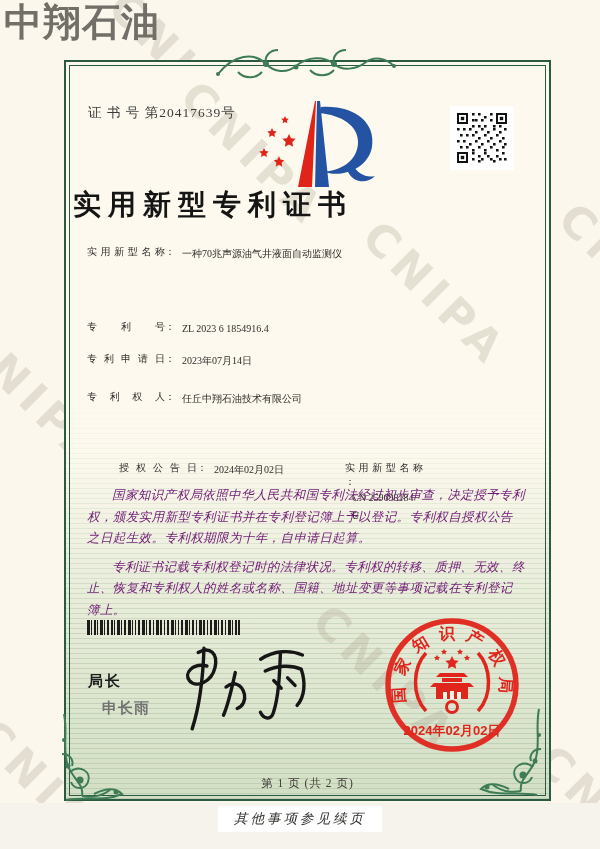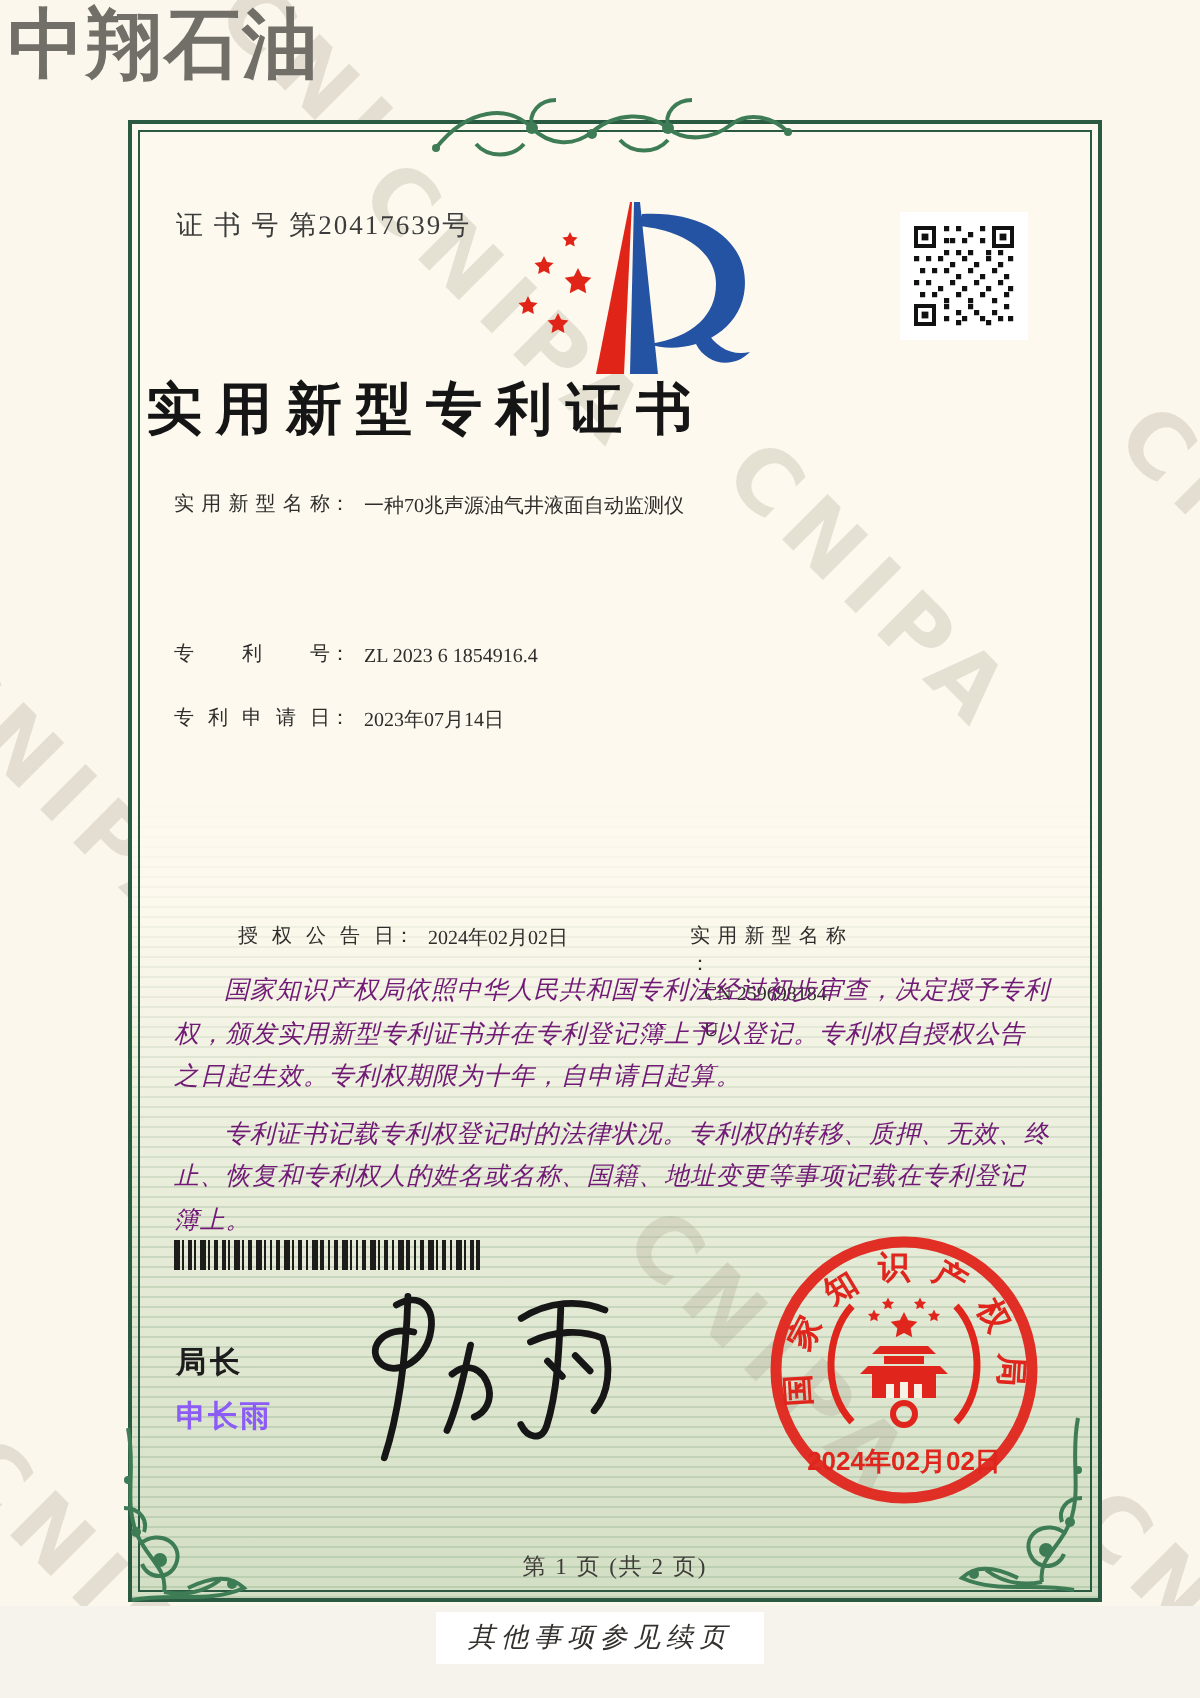--- a/index.html
+++ b/index.html
@@ -46,22 +46,22 @@
   .r7 .fvalue{max-width:190px;}
 
   .legal{position:absolute;left:21px;top:423px;width:438px;font-size:12.5px;line-height:21.5px;
     color:#701a75;font-style:italic;letter-spacing:0.4px;}
   .legal p{margin:0 0 7px 0;text-indent:2em;}
 
   .barcode{position:absolute;left:21px;top:558px;width:153px;height:15px;}
 
   .signer-title{position:absolute;left:22px;top:610px;font-family:"Liberation Sans","DejaVu Sans",sans-serif;
     font-weight:600;font-size:15px;color:#1d1d1d;letter-spacing:2px;}
-  .signer-name{position:absolute;left:22px;top:637px;font-family:"Liberation Sans","DejaVu Sans",sans-serif;
-    font-weight:600;font-size:15px;color:#8b5cf6;letter-spacing:1px;}
+  .signer-name{position:absolute;left:36px;top:637px;font-family:"Liberation Sans","DejaVu Sans",sans-serif;
+    font-weight:600;font-size:15px;color:#737373;letter-spacing:1px;}
   .signature{position:absolute;left:100px;top:574px;width:160px;height:100px;transform:rotate(-3deg);}
 
   .seal{position:absolute;left:316px;top:553px;width:140px;height:140px;z-index:4;}
   .seal svg{position:absolute;left:0;top:0;}
   .seal-date{position:absolute;left:0;top:107px;width:100%;text-align:center;color:#e0251c;
     font-family:"Liberation Sans","DejaVu Sans",sans-serif;font-weight:700;font-size:13px;letter-spacing:0px;}
 
   .page-indicator{position:absolute;left:0;top:714px;width:100%;text-align:center;font-size:11.5px;color:#3e3c38;letter-spacing:1px;}
 
   .bottom-band{position:absolute;left:0;top:803px;width:600px;height:46px;background:#f5f3ec;z-index:2;}
@@ -139,20 +139,23 @@
       <div class="title">实用新型专利证书</div>
 
       <div class="frow r1">
         <span class="flabel">实用新型名称</span><span class="fcolon">：</span><span class="fvalue">一种70兆声源油气井液面自动监测仪</span>
       </div>
       <div class="frow r3">
         <span class="flabel">专利号</span><span class="fcolon">：</span><span class="fvalue">ZL 2023 6 1854916.4</span>
       </div>
       <div class="frow r4">
         <span class="flabel">专利申请日</span><span class="fcolon">：</span><span class="fvalue">2023年07月14日</span>
+      </div>
+      <div class="frow r5">
+        <span class="flabel">专利权人</span><span class="fcolon">：</span><span class="fvalue">任丘中翔石油技术有限公司</span>
       </div>
       <div class="frow r7">
         <span class="pair">
           <span class="flabel">授权公告日</span><span class="fcolon">：</span><span class="fvalue">2024年02月02日</span>
         </span>
         <span class="pair pair2">
           <span class="flabel">实用新型名称</span><span class="fcolon">：</span><span class="fvalue">CN 259698184 U</span>
         </span>
       </div>
 

